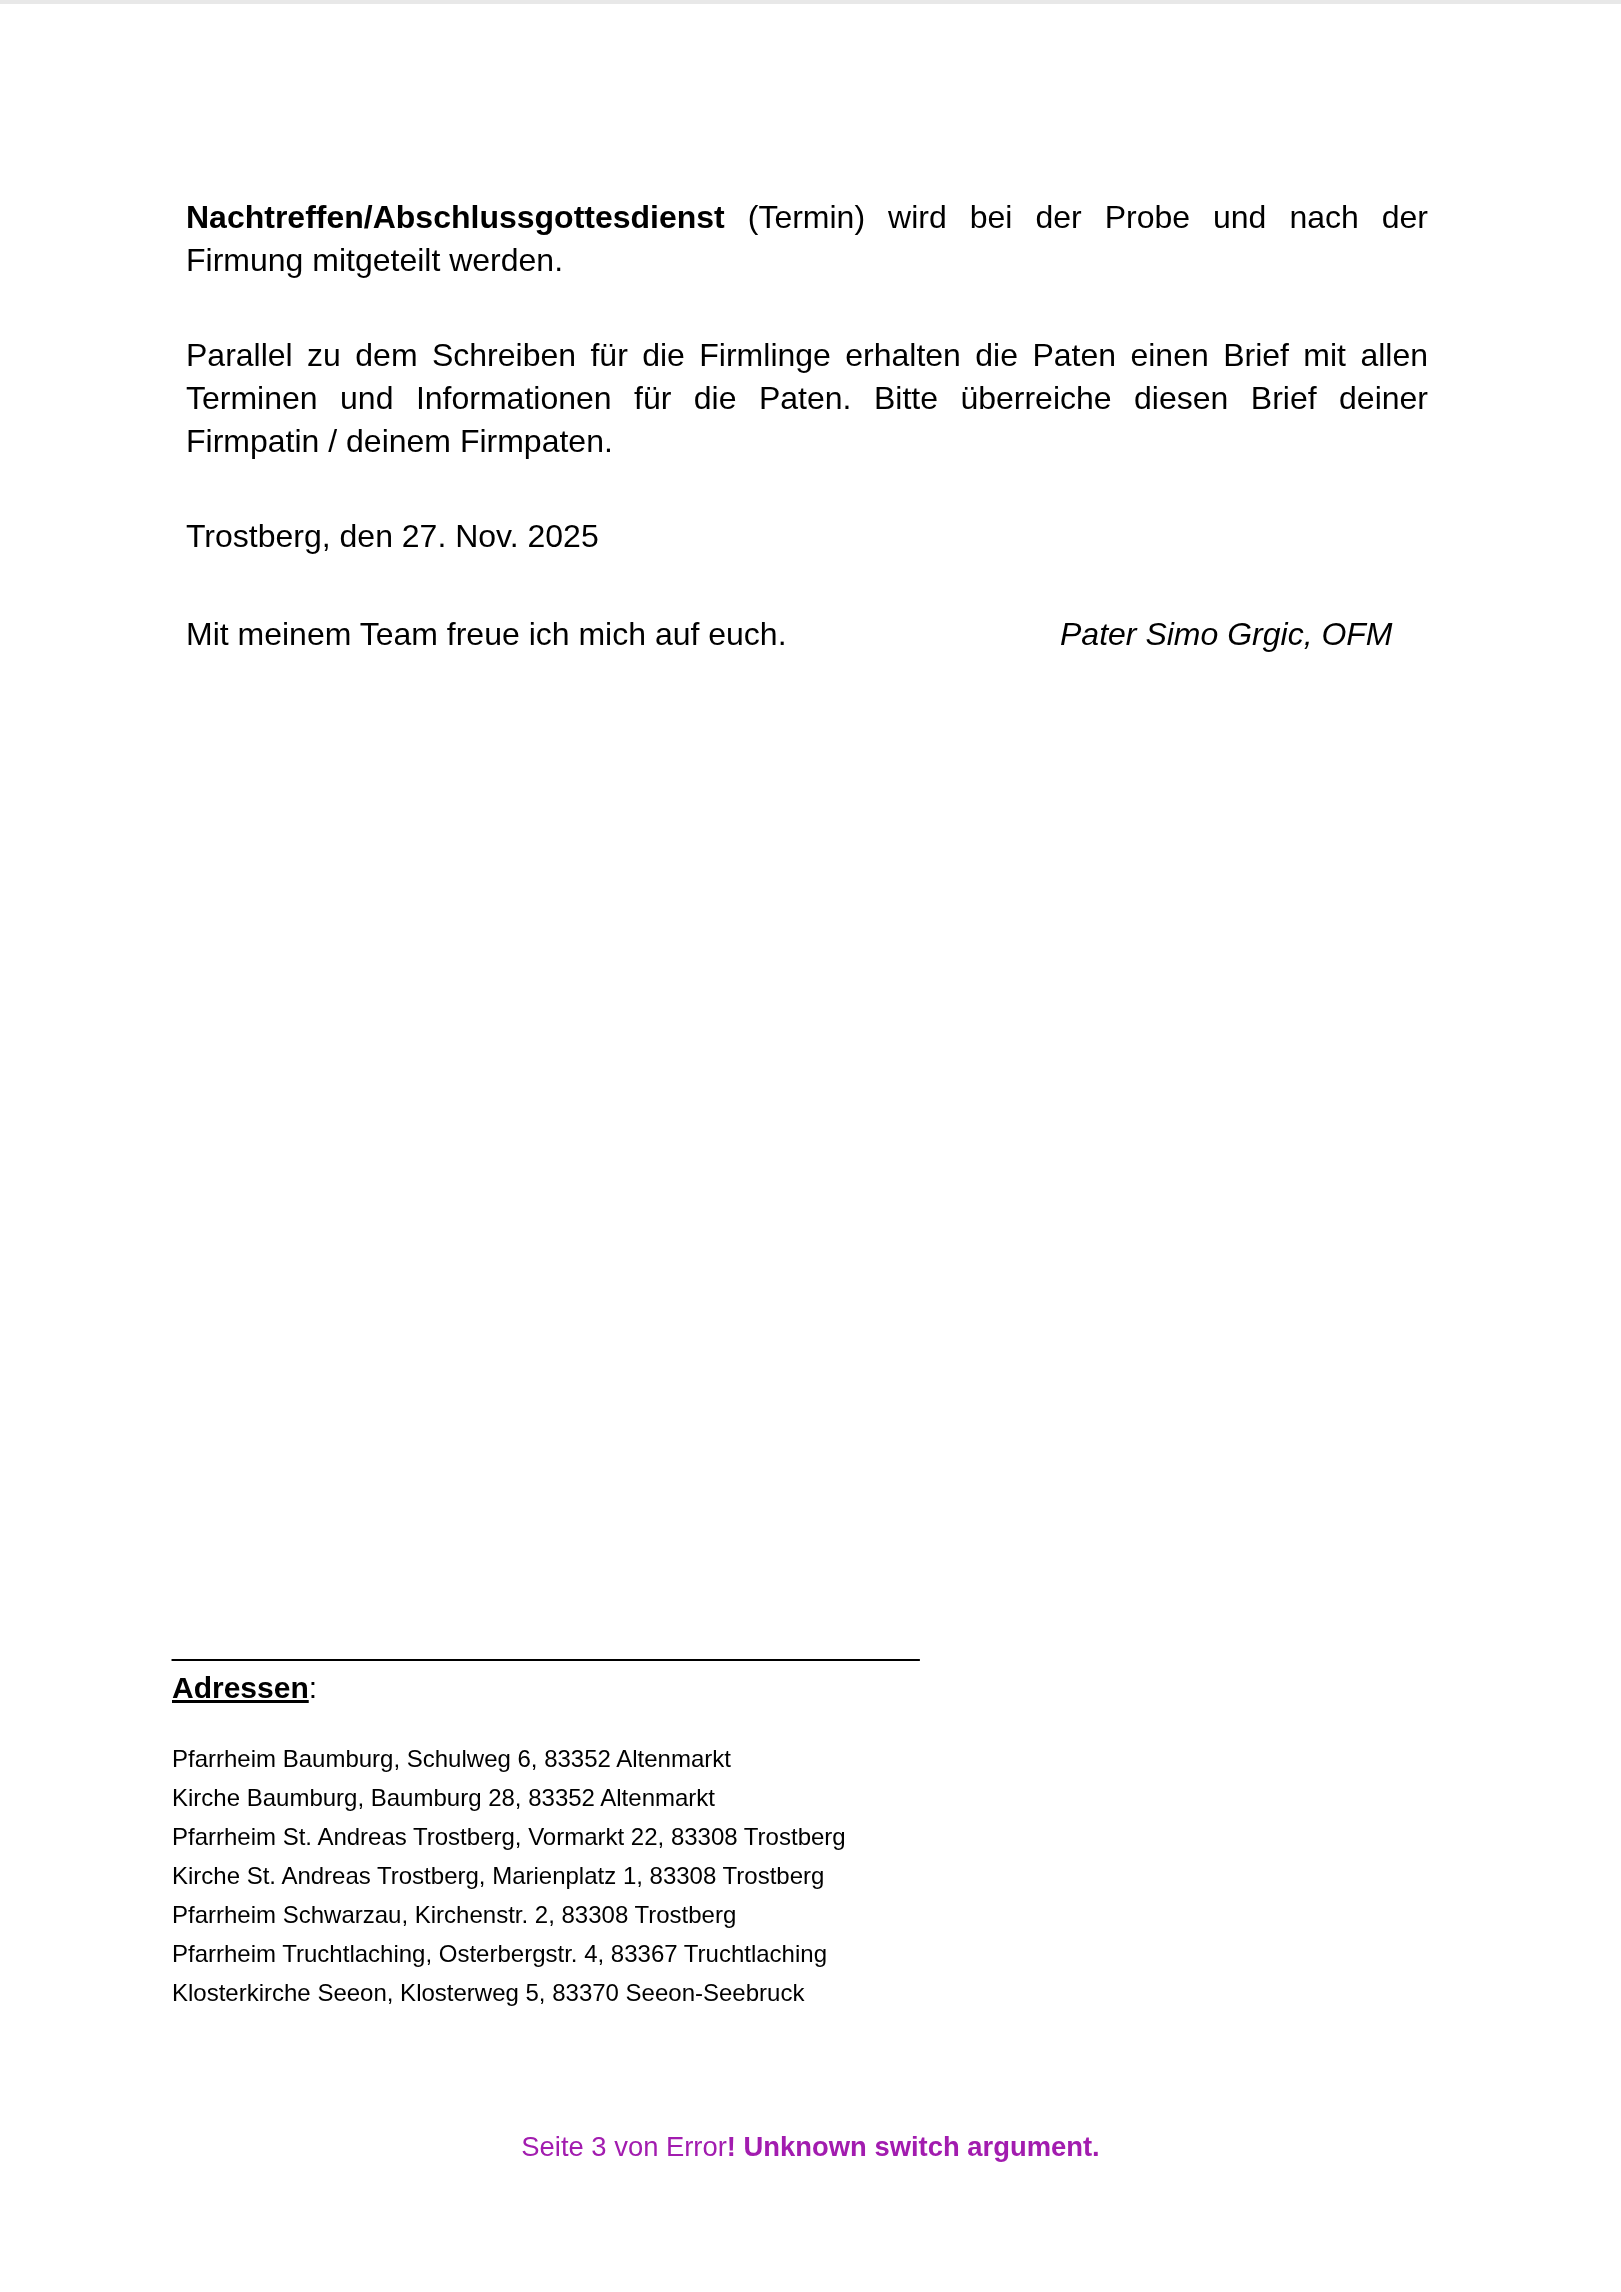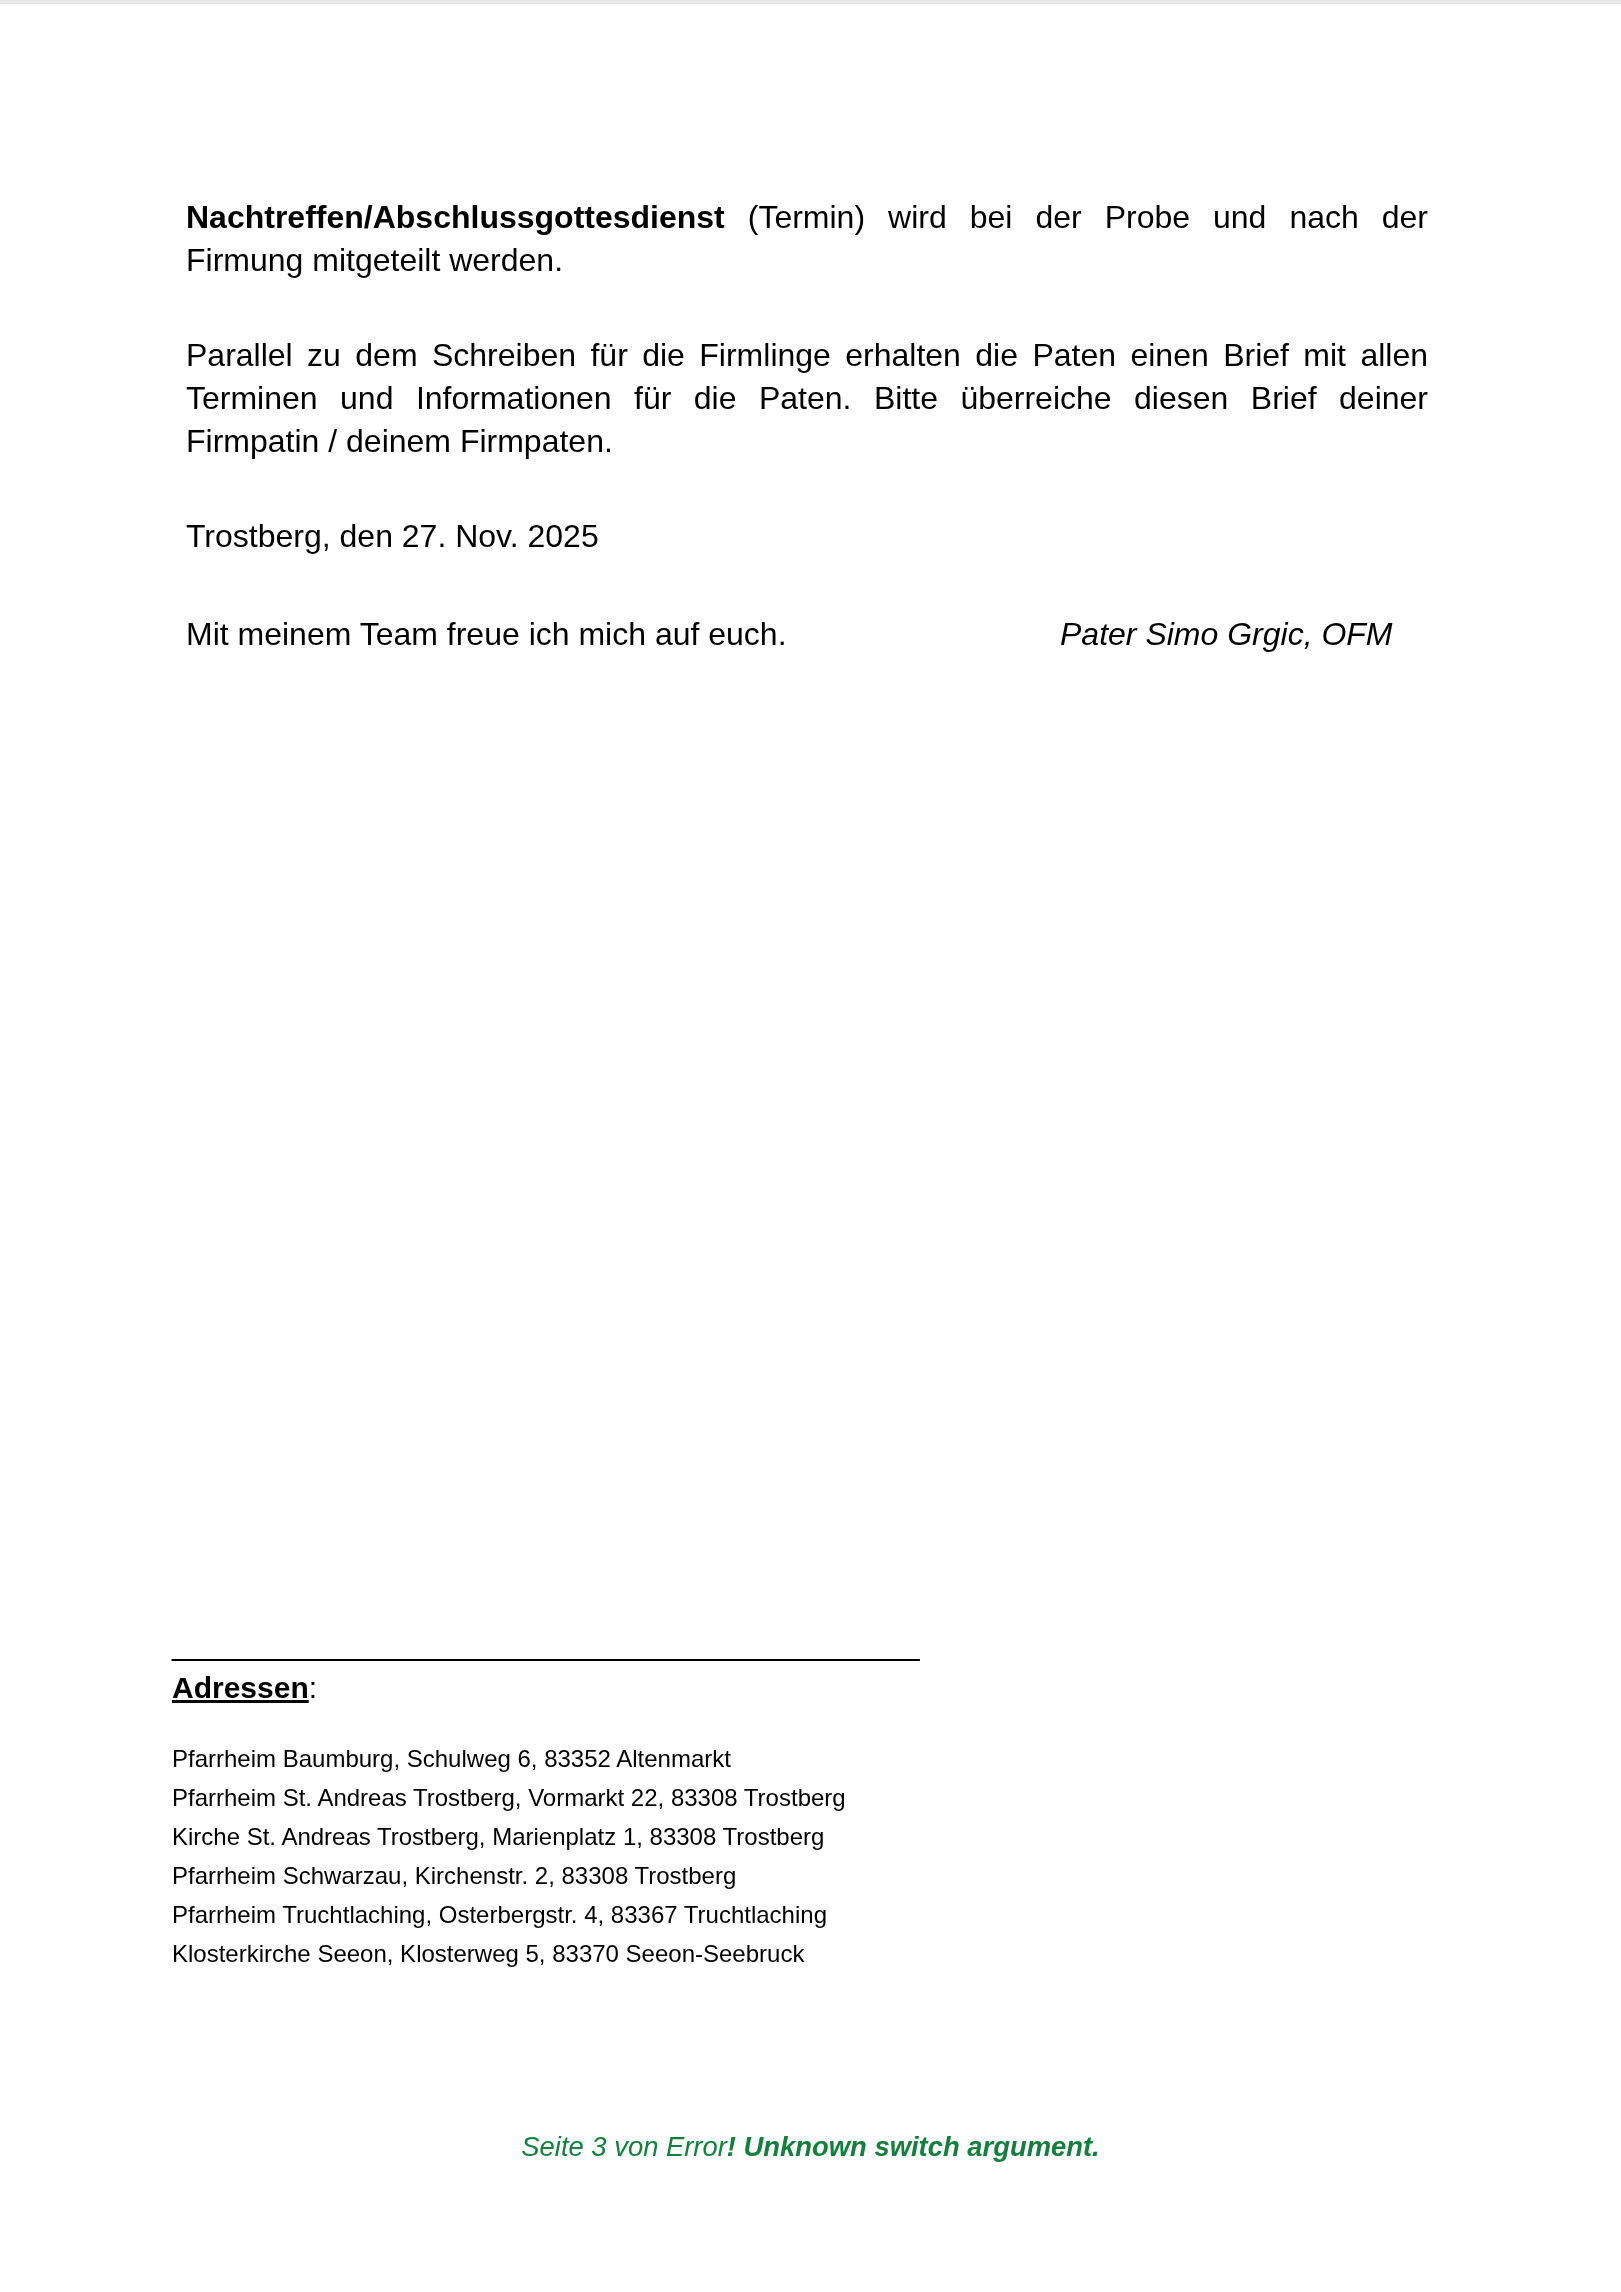--- a/index.html
+++ b/index.html
@@ -73,22 +73,21 @@
   }
   .addr-line { white-space: nowrap; }
   .footer {
     position: absolute;
     top: 2125px;
     left: 0;
     width: 1621px;
     text-align: center;
     font-size: 27.4px;
     line-height: 35px;
-    color: #15803d;
-    font-style: italic;
+    color: #a21caf;
   }
   .footer .bold { font-weight: bold; }
 </style>
 </head>
 <body>
 
 <div class="page">
 
   <div class="content">
 
@@ -103,20 +102,21 @@
   </div>
 
   <div class="bottom">
 
     <div class="divider-line">__________________________________________</div>
 
     <p class="addr-heading"><span class="u">Adressen</span><span class="colon">:</span></p>
 
     <div class="addr-list">
       <div class="addr-line">Pfarrheim Baumburg, Schulweg 6, 83352 Altenmarkt</div>
+      <div class="addr-line">Kirche Baumburg, Baumburg 28, 83352 Altenmarkt</div>
       <div class="addr-line">Pfarrheim St. Andreas Trostberg, Vormarkt 22, 83308 Trostberg</div>
       <div class="addr-line">Kirche St. Andreas Trostberg, Marienplatz 1, 83308 Trostberg</div>
       <div class="addr-line">Pfarrheim Schwarzau, Kirchenstr. 2, 83308 Trostberg</div>
       <div class="addr-line">Pfarrheim Truchtlaching, Osterbergstr. 4, 83367 Truchtlaching</div>
       <div class="addr-line">Klosterkirche Seeon, Klosterweg 5, 83370 Seeon-Seebruck</div>
     </div>
 
   </div>
 
   <div class="footer"><span>Seite 3 von Error</span><span class="bold">! Unknown switch argument.</span></div>

